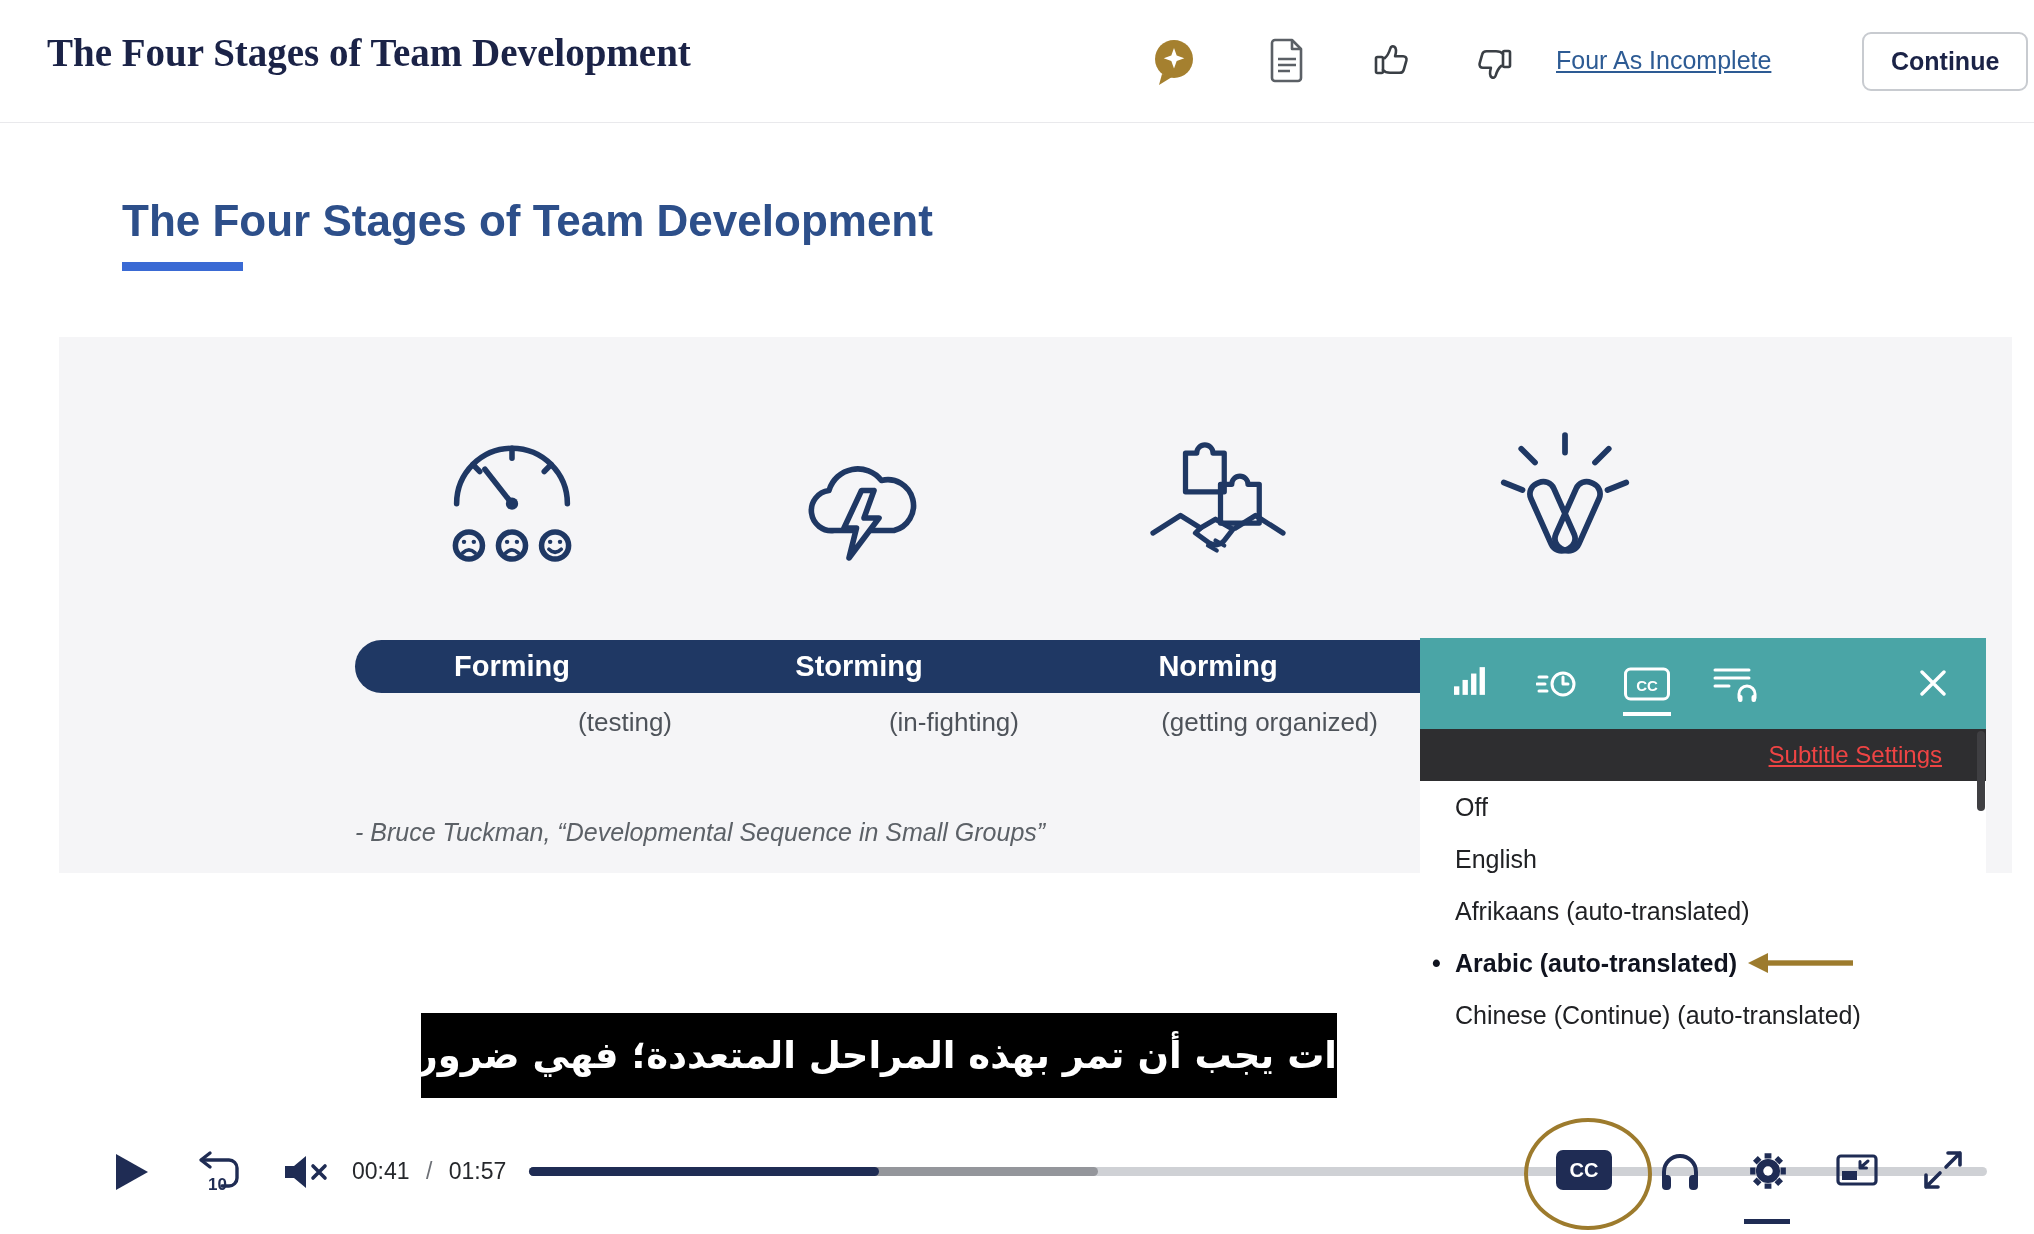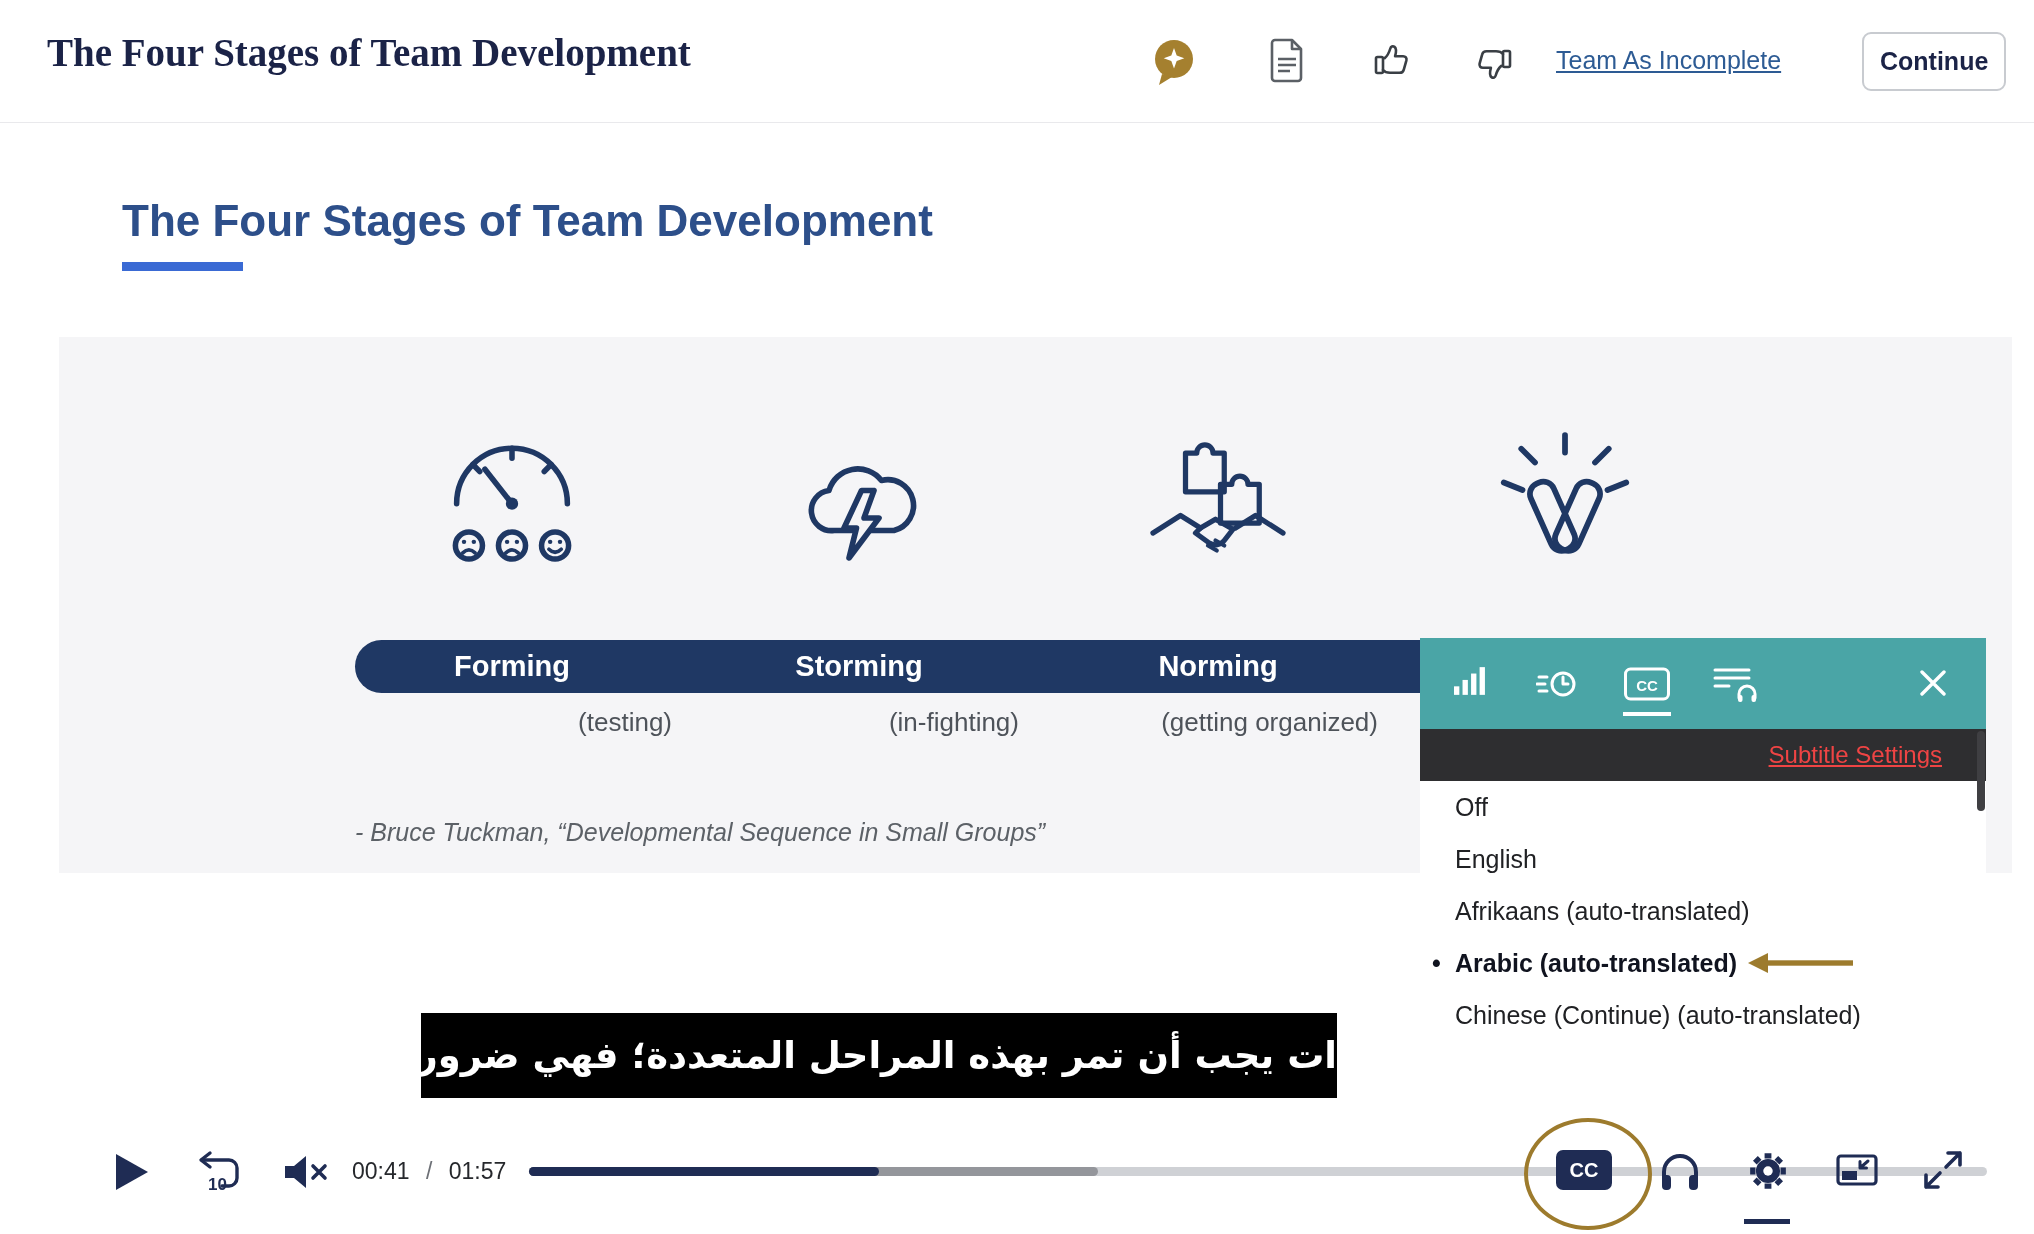--- a/index.html
+++ b/index.html
@@ -5,21 +5,21 @@
   html,body{margin:0;padding:0;background:#fff;}
   .page{position:relative;width:2034px;height:1234px;background:#fff;overflow:hidden;
         font-family:"Liberation Sans",sans-serif;}
   .abs{position:absolute;}
   
   .topbar{left:0;top:0;width:2034px;height:122px;background:#fff;border-bottom:1px solid #e9e9ec;}
   .course-title{left:47px;top:30px;font-family:"Liberation Serif",serif;font-weight:700;
                 font-size:39px;color:#1b2347;white-space:nowrap;}
   .hd-icon{cursor:pointer;}
   .link{font-size:25px;color:#2d5b94;text-decoration:underline;cursor:pointer;white-space:nowrap;}
-  .btn-continue{left:1862px;top:32px;padding:13px 16px;border:2px solid #c8cbd0;border-radius:9px;
+  .btn-continue{left:1862px;top:32px;padding:13px 27px;border:2px solid #c8cbd0;border-radius:9px;
                 font-size:25px;font-weight:700;color:#1b2347;background:#fff;cursor:pointer;}
   
   .lesson-heading{left:122px;top:196px;font-size:44px;font-weight:700;color:#2d4f8a;white-space:nowrap;}
   .heading-accent{left:122px;top:262px;width:121px;height:9px;background:#3a6ad4;}
   .slide{left:59px;top:337px;width:1953px;height:536px;background:#f5f5f7;}
   .stage-bar{left:355px;top:640px;width:1405px;height:53px;background:#1f3864;border-radius:27px;}
   .stage-label{top:640px;width:300px;height:42px;line-height:53px;text-align:center;color:#fff;
                font-weight:700;font-size:29px;}
   .stage-sub{top:707px;width:320px;text-align:right;color:#4e535a;font-size:26px;}
   .attribution{left:355px;top:818px;font-style:italic;color:#5c6167;font-size:25px;white-space:nowrap;}
@@ -86,21 +86,21 @@
 
     <div class="abs icon hd-icon" style="left:1470px;top:42px;">
       <svg width="44" height="44" viewBox="0 0 44 44" fill="none" stroke="#3a3f45" stroke-width="2.6" stroke-linejoin="round" stroke-linecap="round">
         <g transform="rotate(180 22 22)">
           <rect x="4" y="19" width="7" height="16" rx="1.5"></rect>
           <path d="M11,32 c1.5,1.8 4,2.8 7,2.8 h9.5 c2.2,0 3.8,-1.2 4.3,-3.2 l2.6,-9.2 c.6,-2.4 -.9,-4.2 -3.3,-4.2 h-8 c.9,-3.2 1.7,-7.6 -.6,-9.3 c-1.8,-1.3 -3.6,-.4 -4.2,1.6 c-.9,3 -2.6,7.4 -5.6,9.6"></path>
         </g>
       </svg>
     </div>
 
-    <div class="abs link" style="left:1556px;top:46px;">Team As Incomplete</div>
+    <div class="abs link" style="left:1556px;top:46px;">Four As Incomplete</div>
 
     <button class="abs btn-continue">Continue</button>
   </div>
 
   <div class="abs lesson-heading">The Four Stages of Team Development</div>
   <div class="abs heading-accent"></div>
 
   <div class="abs slide"></div>
 
   <div class="abs icon" style="left:432px;top:432px;">

